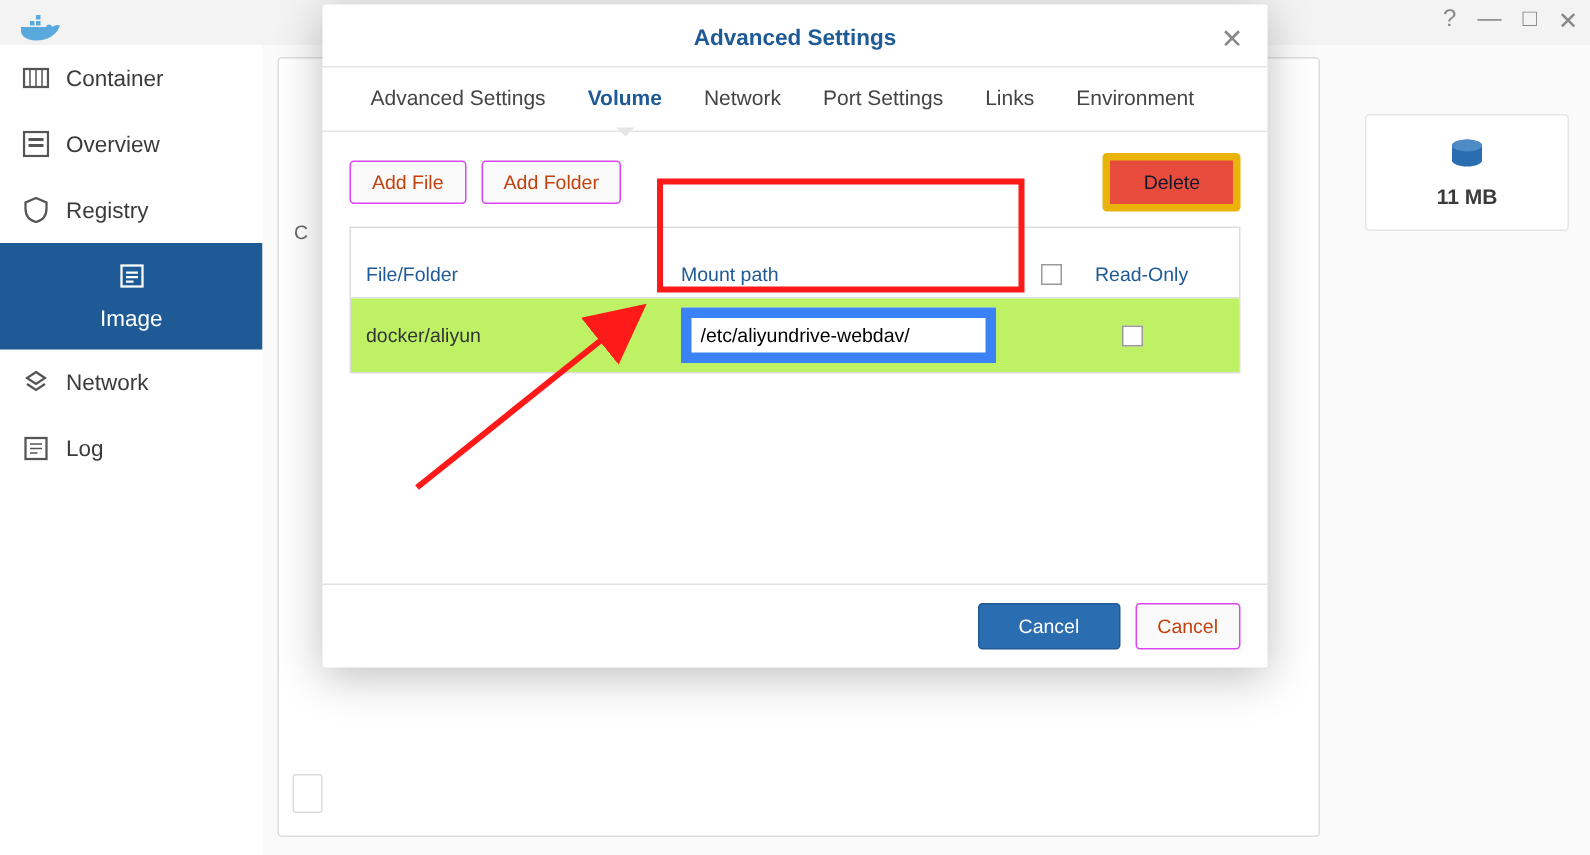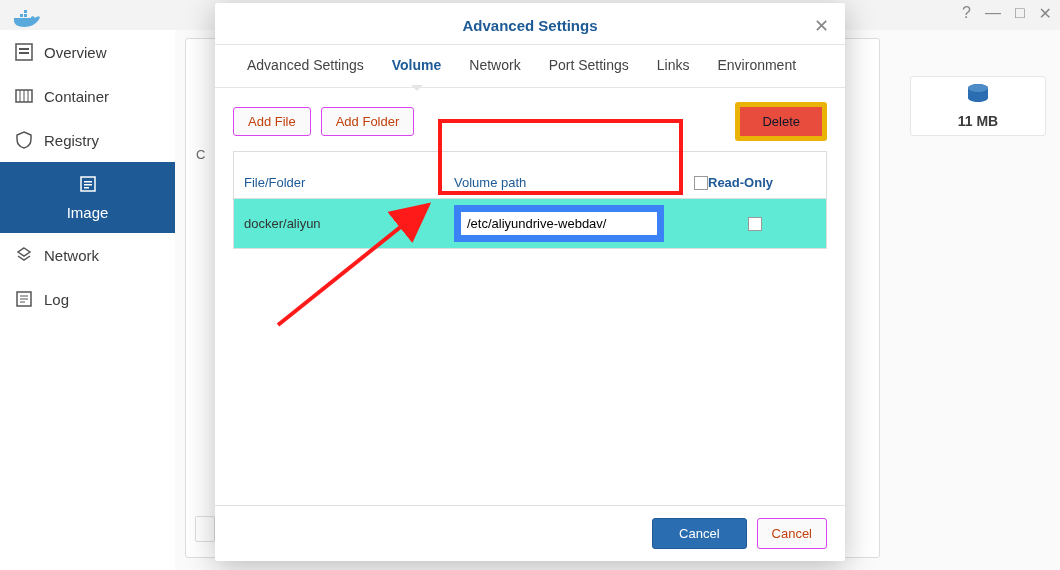--- a/index.html
+++ b/index.html
@@ -20,26 +20,26 @@
 .sidebar-item.active .icon { color: #fff; }
 .sidebar-item:not(.active) .icon { color: #555; }
 
 
 .main-bg { position: absolute; top: 30px; left: 175px; right: 0; bottom: 0; background: #fafafa; }
 .inner-panel { position: absolute; top: 38px; left: 185px; width: 695px; height: 520px; background: #fff; border: 1px solid #ddd; border-radius: 3px; }
 .inner-panel-sidebar { position: absolute; top: 100px; left: 0; width: 30px; color: #666; font-size: 13px; }
 .inner-panel-sidebar div { padding: 8px 10px; }
 
 
-.info-card { position: absolute; top: 76px; right: 14px; width: 136px; height: 60px; background: #fff; border: 1px solid #e6e6e6; border-radius: 3px; display: flex; flex-direction: column; align-items: center; justify-content: center; color: #3b3b3b; }
+.info-card { position: absolute; top: 76px; right: 14px; width: 136px; height: 78px; background: #fff; border: 1px solid #e6e6e6; border-radius: 3px; display: flex; flex-direction: column; align-items: center; justify-content: center; color: #3b3b3b; }
 .info-card .disk-icon { color: #2a6db0; margin-bottom: 4px; }
 .info-card .size { font-weight: bold; font-size: 14px; }
 
 
-.modal { position: absolute; top: 3px; left: 215px; width: 630px; height: 558px; background: #fff; box-shadow: 0 6px 30px rgba(0,0,0,0.25); border-radius: 2px; display: flex; flex-direction: column; }
+.modal { position: absolute; top: 3px; left: 215px; width: 630px; height: 442px; background: #fff; box-shadow: 0 6px 30px rgba(0,0,0,0.25); border-radius: 2px; display: flex; flex-direction: column; }
 .modal-title { text-align: center; padding: 14px 0 10px; color: #1d5a96; font-weight: bold; font-size: 15px; }
 .modal-close { position: absolute; top: 12px; right: 16px; color: #888; font-size: 18px; cursor: pointer; }
 
 
 .tabs { display: flex; border-top: 1px solid #e5e5e5; border-bottom: 1px solid #e5e5e5; padding: 0 18px; }
 .tab { padding: 12px 14px; font-size: 14px; color: #444; cursor: pointer; border-bottom: 2px solid transparent; }
 .tab.active { color: #1d5a96; font-weight: bold; position: relative; }
 .tab.active::after { content: ""; position: absolute; bottom: -6px; left: 50%; transform: translateX(-50%); width: 0; height: 0; border-left: 6px solid transparent; border-right: 6px solid transparent; border-top: 6px solid #e5e5e5; }
 
 
@@ -47,23 +47,23 @@
 .btn { padding: 6px 14px; font-size: 13px; border: 1px solid #d946ef; background: #fafafa; border-radius: 3px; cursor: pointer; color: #c2410c; }
 .btn-danger { background: #e84c3d; color: #0f172a; border: 5px solid #eab308; margin-left: auto; padding: 7px 22px; }
 .btn-primary { background: #2a6db0; color: #fff; border: 1px solid #205a96; padding: 7px 26px; }
 
 
 .table { margin: 0 18px; border: 1px solid #ddd; }
 .thead { display: flex; background: #fff; font-size: 13px; color: #1d5a96; border-bottom: 1px solid #ddd; }
 .thead > div { padding: 8px 10px; margin-top: 15px; }
 .col-file { width: 210px; }
 .col-mount { width: 240px; }
-.col-ro { flex: 1; display: flex; align-items: center; gap: 0; font-weight: bold; }
+.col-ro { flex: 1; display: flex; align-items: center; gap: 22px; }
 .ro-check { width: 14px; height: 14px; border: 1px solid #999; background: #fff; display: inline-block; }
-.trow { display: flex; background: #5eead4; font-size: 13px; color: #333; }
+.trow { display: flex; background: #bef264; font-size: 13px; color: #333; }
 .trow > div { padding: 6px 10px; display: flex; align-items: center; }
 .mount-input { width: 210px; padding: 4px 6px; font-size: 13px; border: 7px solid #3b82f6; background: #fff; }
 .ro-cell { flex: 1; justify-content: center; }
 
 
 .highlight-box { position: absolute; top: 119px; left: 438px; width: 245px; height: 76px; border: 4px solid #ff1a1a; pointer-events: none; }
 .arrow-svg { position: absolute; top: 185px; left: 268px; pointer-events: none; }
 
 
 .modal-footer { margin-top: auto; border-top: 1px solid #e2e2e2; padding: 12px 18px; display: flex; justify-content: flex-end; gap: 10px; }
@@ -85,37 +85,37 @@
   <svg width="28" height="22" viewBox="0 0 28 22">
       <path fill="#5aa9dd" d="M2 12h3v3H2zM6 12h3v3H6zM10 12h3v3h-3zM6 8h3v3H6zM10 8h3v3h-3zM10 4h3v3h-3zM14 12h3v3h-3z"></path>
       <path fill="#5aa9dd" d="M0 15c0 3 4 6 10 6 8 0 14-4 16-10-2-1-4 0-5 1-1-2-3-2-4-1v1H0z"></path>
     </svg>
 </div>
 
 <div class="sidebar">
   <div class="sidebar-item">
     <span class="icon">
         <svg width="18" height="18" viewBox="0 0 18 18">
-          <rect x="1" y="1" width="16" height="16" fill="none" stroke="currentColor" stroke-width="1.5"></rect>
-          <rect x="4" y="5" width="10" height="2" fill="currentColor"></rect>
-          <rect x="4" y="9" width="10" height="2" fill="currentColor"></rect>
-        </svg>
-      </span>
-    <span>Overview</span>
-  </div>
-  <div class="sidebar-item">
-    <span class="icon">
-        <svg width="18" height="18" viewBox="0 0 18 18">
           <rect x="1" y="3" width="16" height="12" fill="none" stroke="currentColor" stroke-width="1.5"></rect>
           <line x1="5" y1="3" x2="5" y2="15" stroke="currentColor"></line>
           <line x1="9" y1="3" x2="9" y2="15" stroke="currentColor"></line>
           <line x1="13" y1="3" x2="13" y2="15" stroke="currentColor"></line>
         </svg>
       </span>
     <span>Container</span>
+  </div>
+  <div class="sidebar-item">
+    <span class="icon">
+        <svg width="18" height="18" viewBox="0 0 18 18">
+          <rect x="1" y="1" width="16" height="16" fill="none" stroke="currentColor" stroke-width="1.5"></rect>
+          <rect x="4" y="5" width="10" height="2" fill="currentColor"></rect>
+          <rect x="4" y="9" width="10" height="2" fill="currentColor"></rect>
+        </svg>
+      </span>
+    <span>Overview</span>
   </div>
   <div class="sidebar-item">
     <span class="icon">
         <svg width="18" height="18" viewBox="0 0 18 18">
           <path d="M9 1l7 3v4c0 5-3 8-7 9-4-1-7-4-7-9V4z" fill="none" stroke="currentColor" stroke-width="1.5"></path>
         </svg>
       </span>
     <span>Registry</span>
   </div>
   <div class="sidebar-item active">
@@ -185,21 +185,21 @@
 
   <div class="toolbar">
     <button class="btn">Add File</button>
     <button class="btn">Add Folder</button>
     <button class="btn btn-danger">Delete</button>
   </div>
 
   <div class="table">
     <div class="thead">
       <div class="col-file">File/Folder</div>
-      <div class="col-mount">Volume path</div>
+      <div class="col-mount">Mount path</div>
       <div class="col-ro">
         <span class="ro-check"></span>
         <span>Read-Only</span>
       </div>
     </div>
     <div class="trow">
       <div class="col-file">docker/aliyun</div>
       <div class="col-mount">
         <input class="mount-input" value="/etc/aliyundrive-webdav/" style="">
       </div>

